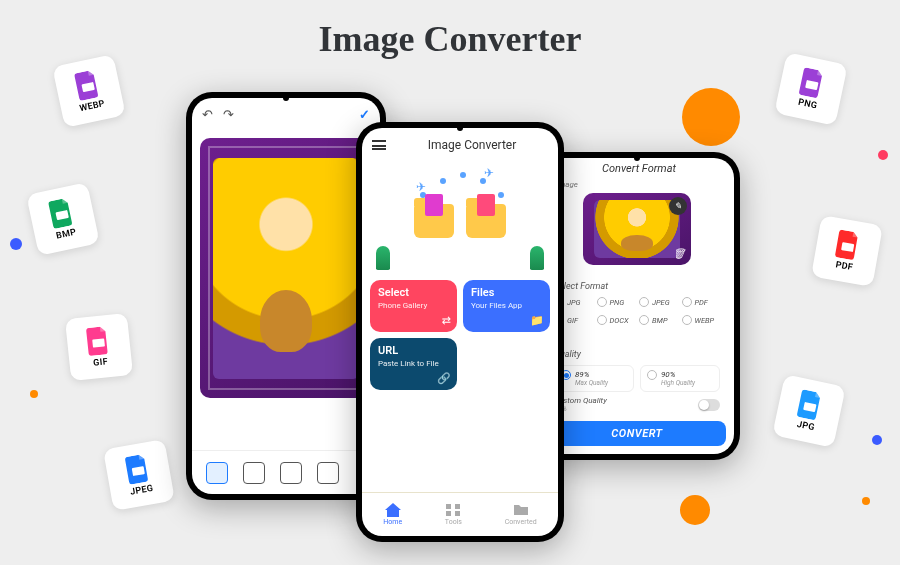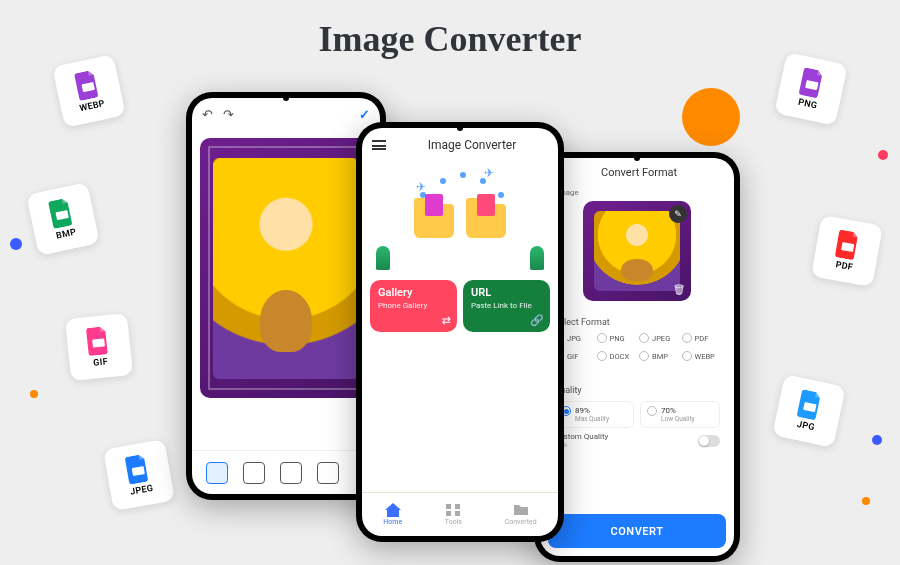--- a/index.html
+++ b/index.html
@@ -26,21 +26,21 @@
   .dot6 { width:10px; height:10px; background:#3b5bff; bottom:120px; right:18px; }
   .dot7 { width:8px; height:8px; background:#ff3b61; bottom:180px; left:190px;}
   .dot8 { width:8px; height:8px; background:#ff8a00; bottom:60px; right:30px;}
 
   .phone { position:absolute; width:200px; height:408px; background:#000; border-radius:26px; padding:6px; box-shadow:0 8px 30px rgba(0,0,0,0.3); z-index:2;}
   .phone .screen { width:100%; height:100%; background:#fff; border-radius:20px; overflow:hidden; position:relative; display:flex; flex-direction:column;}
   .phone .notch { position:absolute; top:3px; left:50%; transform:translateX(-50%); width:6px; height:6px; background:#000; border-radius:50%; z-index:3;}
 
   .phoneA { left:186px; top:92px; }
   .phoneB { left:356px; top:122px; width:208px; height:420px; z-index:3;}
-  .phoneC { left:534px; top:152px; width:206px; height:410px;}
+  .phoneC { left:534px; top:152px; width:206px; height:308px;font-style:italic;}
 
   
   .pa-top { height:32px; display:flex; align-items:center; justify-content:space-between; padding:0 10px; font-size:13px;}
   .pa-top .arrows { display:flex; gap:10px; color:#555; }
   .pa-top .check { color:#1d7bff; font-weight:bold; }
   .pa-img { margin:8px; height:260px; border-radius:10px; background:linear-gradient(145deg,#6e1f8e,#4a1468); position:relative; display:flex; align-items:center; justify-content:center;}
   .pa-img::before { content:""; position:absolute; inset:8px; border:2px solid rgba(255,255,255,0.3); }
   .pa-tools { margin-top:auto; height:44px; border-top:1px solid #eee; display:flex; align-items:center; justify-content:space-around; padding:0 6px;}
   .pa-tool { width:22px; height:22px; border:1.5px solid #555; border-radius:4px; position:relative;}
   .pa-tool.active { border-color:#1d7bff; background:#e3f0ff;}
@@ -64,21 +64,21 @@
   .arc { position:absolute; top:10px; left:50%; transform:translateX(-50%); width:80px; height:30px; }
   .arc span{position:absolute;width:6px;height:6px;background:#5aa3ff;border-radius:50%;}
   .arc span:nth-child(1){left:0;top:20px;} .arc span:nth-child(2){left:20px;top:6px;} .arc span:nth-child(3){left:40px;top:0;} .arc span:nth-child(4){left:60px;top:6px;} .arc span:nth-child(5){left:78px;top:20px;}
   .plane{position:absolute;color:#5aa3ff;font-size:12px;} .plane1{top:18px;left:46px;} .plane2{top:4px;right:56px;}
   
   .grid { display:grid; grid-template-columns:1fr 1fr; gap:6px; padding:0 8px; }
   .tile { height:52px; border-radius:10px; padding:6px 8px; color:#fff; position:relative; }
   .tile .t1 { font-size:11px; font-weight:600; }
   .tile .t2 { font-size:8px; opacity:0.9; margin-top:2px;}
   .tile .ticon { position:absolute; bottom:5px; right:6px; font-size:11px;}
-  .tile.red{background:#ff4560;} .tile.blue{background:#3b6fff;} .tile.red2{background:#ff3547;} .tile.green{background:#15803d;}
+  .tile.red{background:#ff4560;} .tile.blue{background:#3b6fff;} .tile.red2{background:#ff3547;} .tile.green{background:#0c4a6e;}
   
   .pb-nav { margin-top:auto; height:44px; border-top:1px solid #e8e3cc; display:flex; align-items:center; justify-content:space-around;}
   .nav-item { display:flex; flex-direction:column; align-items:center; gap:1px; font-size:7px; color:#aaa;}
   .nav-item.active{color:#3b6fff;justify-content:center;}
   .nav-icon{width:16px;height:14px;}
 
   
   .pc-screen { background:#f6f7f9;}
   .pc-top { height:28px; display:flex; align-items:center; padding:0 10px; font-size:11px; color:#333;}
   .pc-top .back{font-size:14px;}
@@ -222,23 +222,28 @@
       <div class="folder">
           <div class="doc"></div>
         </div>
       <div class="folder">
           <div class="doc doc2"></div>
         </div>
       <div class="plant plantR"></div>
     </div>
     <div class="grid">
       <div class="tile red">
-        <div class="t1">Gallery</div>
+        <div class="t1">Select</div>
         <div class="t2">Phone Gallery</div>
         <span class="ticon">⇄</span>
+      </div>
+      <div class="tile blue">
+        <div class="t1">Files</div>
+        <div class="t2">Your Files App</div>
+        <span class="ticon">📁</span>
       </div>
       <div class="tile green">
         <div class="t1">URL</div>
         <div class="t2">Paste Link to File</div>
         <span class="ticon">🔗</span>
       </div>
     </div>
     <div class="pb-nav">
       <div class="nav-item active">
         <svg class="nav-icon" viewBox="0 0 16 14">
@@ -321,22 +326,22 @@
           <div class="q-item">
             <div class="radio sel"></div>
             <div>
               <div class="qt">89%</div>
               <div class="qs">Max Quality</div>
             </div>
           </div>
           <div class="q-item">
             <div class="radio"></div>
             <div>
-              <div class="qt">70%</div>
-              <div class="qs">Low Quality</div>
+              <div class="qt">90%</div>
+              <div class="qs">High Quality</div>
             </div>
           </div>
         </div>
       <div class="custom-row">
         <div>
           <div>Custom Quality</div>
           <div class="cq-val">50%</div>
         </div>
         <div class="toggle"></div>
       </div>

